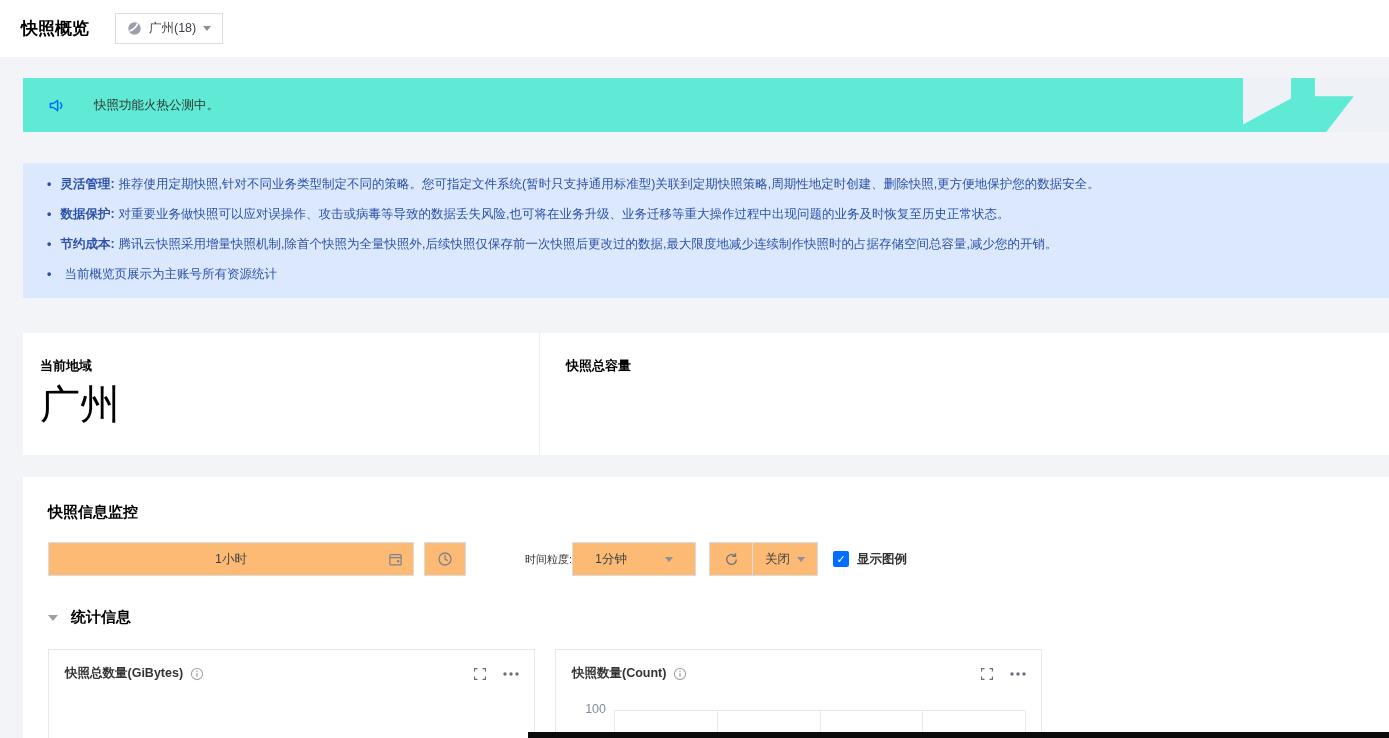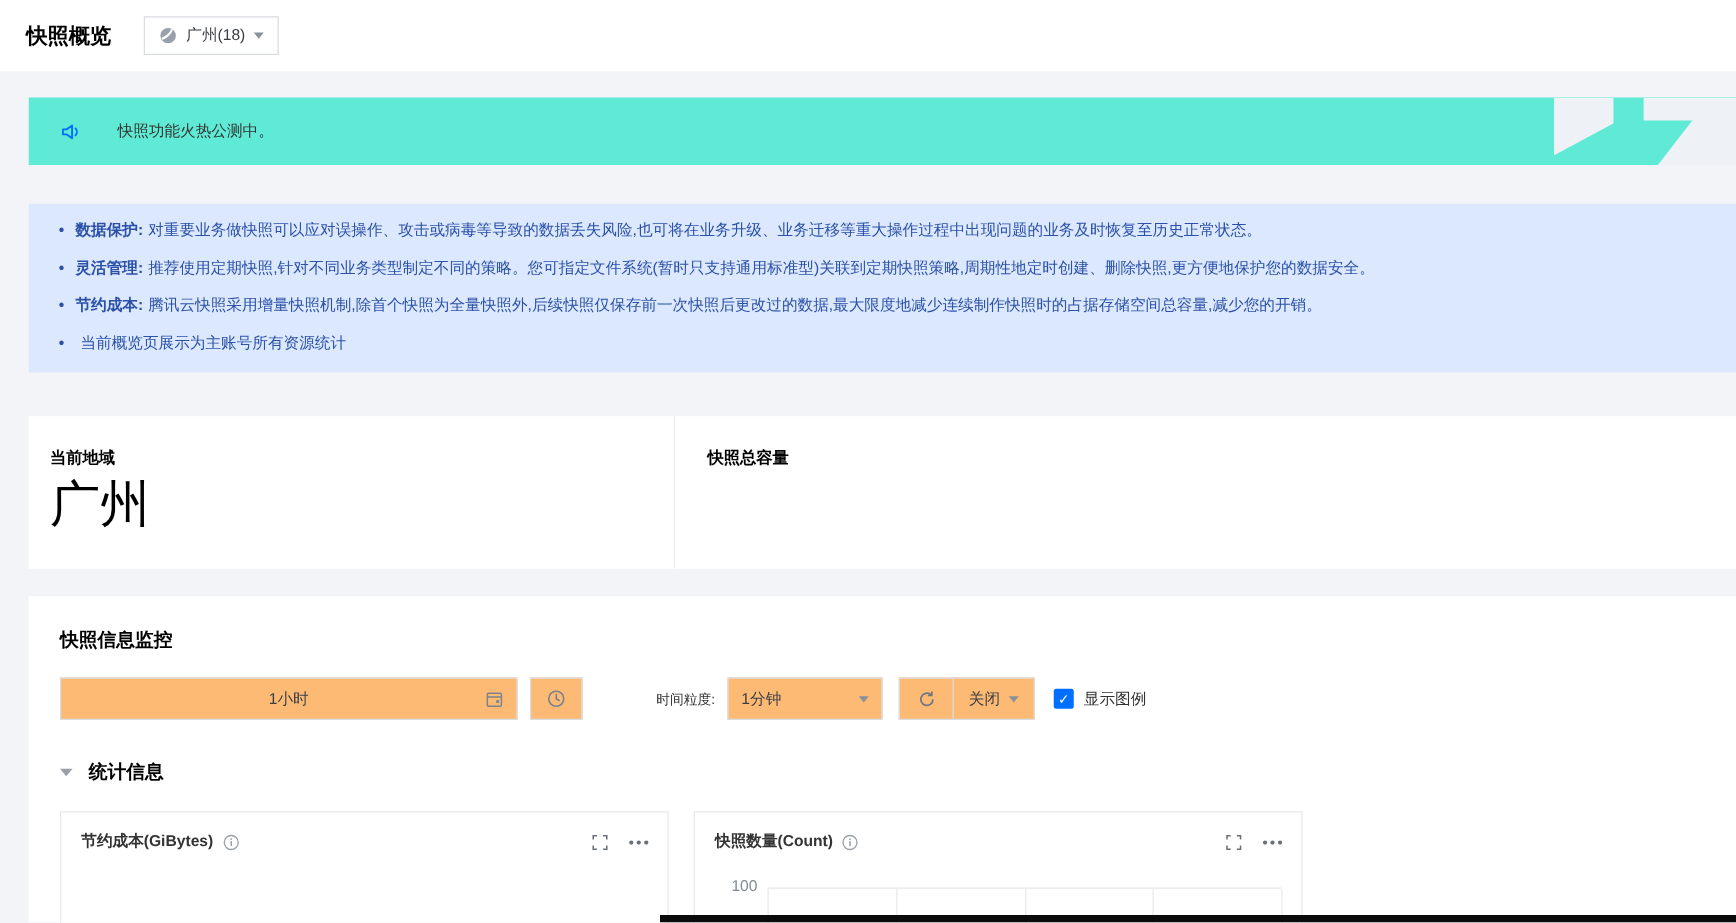--- a/index.html
+++ b/index.html
@@ -45,26 +45,26 @@
   .monitor{position:absolute; top:477px; left:23px; right:0; bottom:0; background:#fff;
     padding:26px 0 0 25px;}
   .monitor-title{font-size:15px; font-weight:bold; color:#000;}
   .toolbar{margin-top:20px; display:flex; align-items:center;}
   .ctrl{height:34px; border:1px solid #d9dce1; background:#fdba74; display:flex; align-items:center;
     font-size:12.5px; color:#3b3f45; cursor:pointer;}
   .date-range{width:366px; justify-content:center; position:relative;}
   .date-range .cal{position:absolute; right:10px; top:9px;}
   .clock-btn{width:42px; justify-content:center; margin-left:10px;}
   .gran-label{margin-left:15px; font-size:11px; color:#333;padding-left:44px;}
-  .gran-select{margin-left:10px; width:124px; padding:0 10px; justify-content:space-between;}
+  .gran-select{width:124px; padding:0 22px; justify-content:space-between;}
   .refresh-group{margin-left:13px;}
   .refresh-cell{width:43px; height:32px; display:flex; align-items:center; justify-content:center;
     border-right:1px solid #d9dce1; cursor:pointer;}
   .close-cell{padding:0 12px; height:32px; display:flex; align-items:center; gap:7px; cursor:pointer;}
-  .legend-wrap{margin-left:15px; display:flex; align-items:center; gap:8px; cursor:pointer;}
+  .legend-wrap{margin-left:15px; display:flex; align-items:center; gap:8px; cursor:pointer;font-weight:bold;}
   .checkbox{width:16px; height:16px; background:var(--accent,#006eff); border-radius:2px;
     display:flex; align-items:center; justify-content:center;}
   .checkbox::after{content:"✓"; color:#fff; font-size:11px; font-weight:bold;}
   .legend-label{font-size:12.5px; color:#333;}
   .caret{width:0; height:0; border-left:4px solid transparent; border-right:4px solid transparent;
     border-top:5px solid #8a9099; display:inline-block;}
   
   .section-head{margin-top:32px; display:flex; align-items:center; gap:13px;}
   .collapse-caret{width:0; height:0; border-left:5px solid transparent; border-right:5px solid transparent;
     border-top:6px solid #9aa0a8; cursor:pointer;}
@@ -109,22 +109,22 @@
   </span>
   <span class="announcement-text">快照功能火热公测中。</span>
   <div class="watermark">
     <div class="wm-a"></div>
       <div class="wm-b"></div>
   </div>
 </div>
 
 <div class="infobox">
   <ul>
+    <li><b>灵活管理:</b><span>推荐使用定期快照,针对不同业务类型制定不同的策略。您可指定文件系统(暂时只支持通用标准型)关联到定期快照策略,周期性地定时创建、删除快照,更方便地保护您的数据安全。</span></li>
     <li><b>数据保护:</b><span>对重要业务做快照可以应对误操作、攻击或病毒等导致的数据丢失风险,也可将在业务升级、业务迁移等重大操作过程中出现问题的业务及时恢复至历史正常状态。</span></li>
-    <li><b>灵活管理:</b><span>推荐使用定期快照,针对不同业务类型制定不同的策略。您可指定文件系统(暂时只支持通用标准型)关联到定期快照策略,周期性地定时创建、删除快照,更方便地保护您的数据安全。</span></li>
     <li><b>节约成本:</b><span>腾讯云快照采用增量快照机制,除首个快照为全量快照外,后续快照仅保存前一次快照后更改过的数据,最大限度地减少连续制作快照时的占据存储空间总容量,减少您的开销。</span></li>
     <li><b></b><span>当前概览页展示为主账号所有资源统计</span></li>
   </ul>
 </div>
 
 <div class="statsbar">
   <div class="stat-col">
     <div class="stat-label">当前地域</div>
     <div class="stat-value">广州</div>
   </div>
@@ -182,21 +182,21 @@
 
   <div class="section-head">
     <span class="collapse-caret"></span>
     <span class="section-title">统计信息</span>
   </div>
 
   <div class="charts-row">
 
     <div class="chart-card">
       <div class="chart-head">
-        <span class="chart-title">节约成本(GiBytes)</span>
+        <span class="chart-title">快照总数量(GiBytes)</span>
         <span class="icon" style="margin-left:7px;">
           <svg width="14" height="14" viewBox="0 0 16 16">
               <circle cx="8" cy="8" r="6.4" fill="none" stroke="#9aa0a8" stroke-width="1.2"></circle>
               <circle cx="8" cy="4.9" r="0.9" fill="#9aa0a8"></circle>
               <rect x="7.3" y="6.8" width="1.4" height="4.4" fill="#9aa0a8"></rect>
             </svg>
         </span>
         <span class="spacer"></span>
         <span class="icon">
           <svg width="14" height="14" viewBox="0 0 16 16" fill="none" stroke="#6b7078" stroke-width="1.4">

